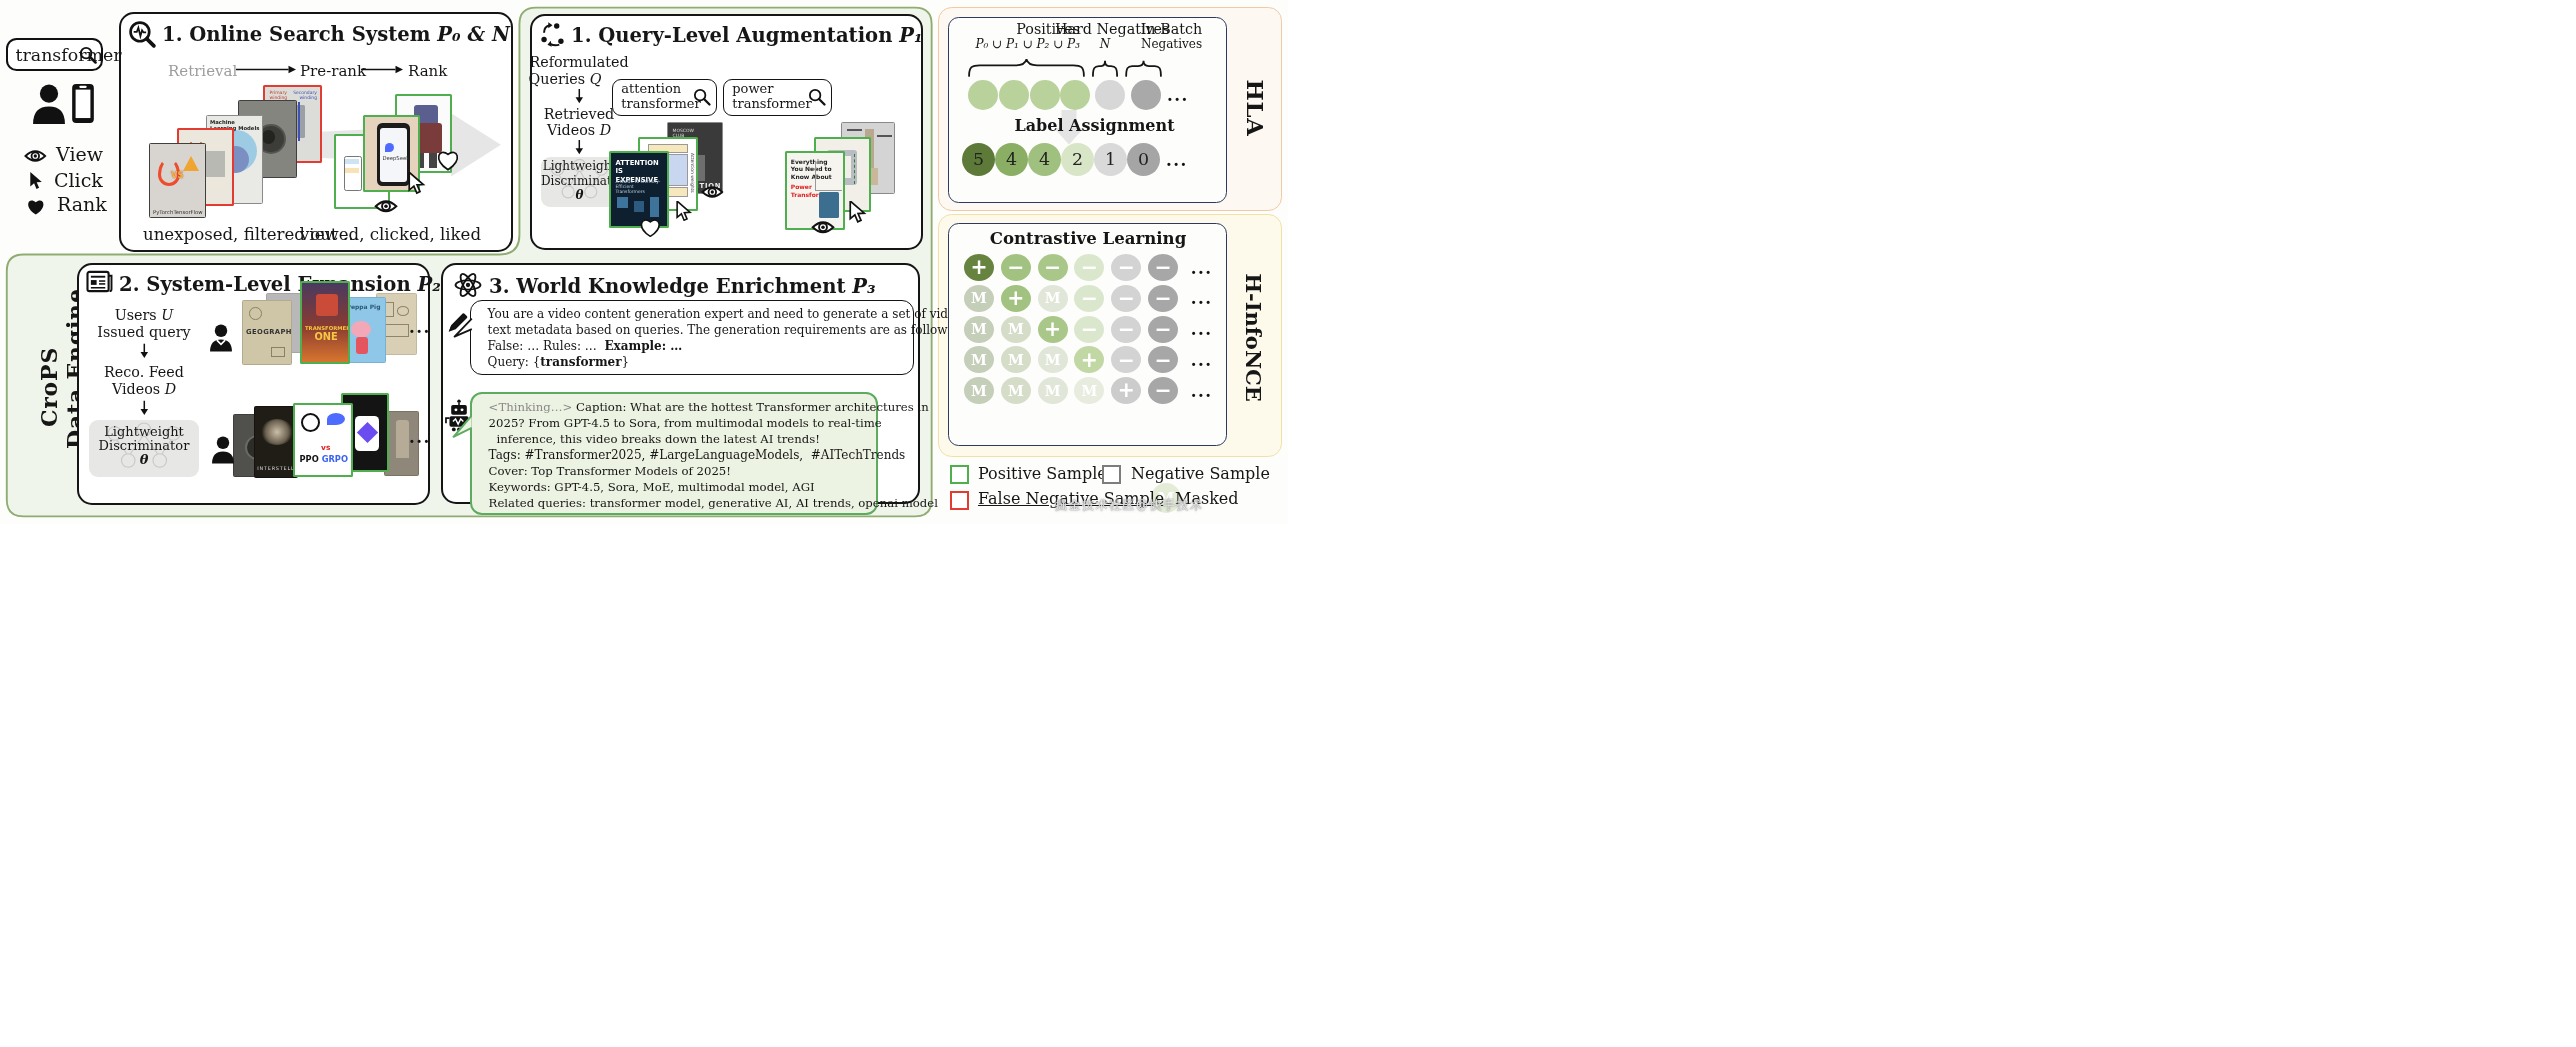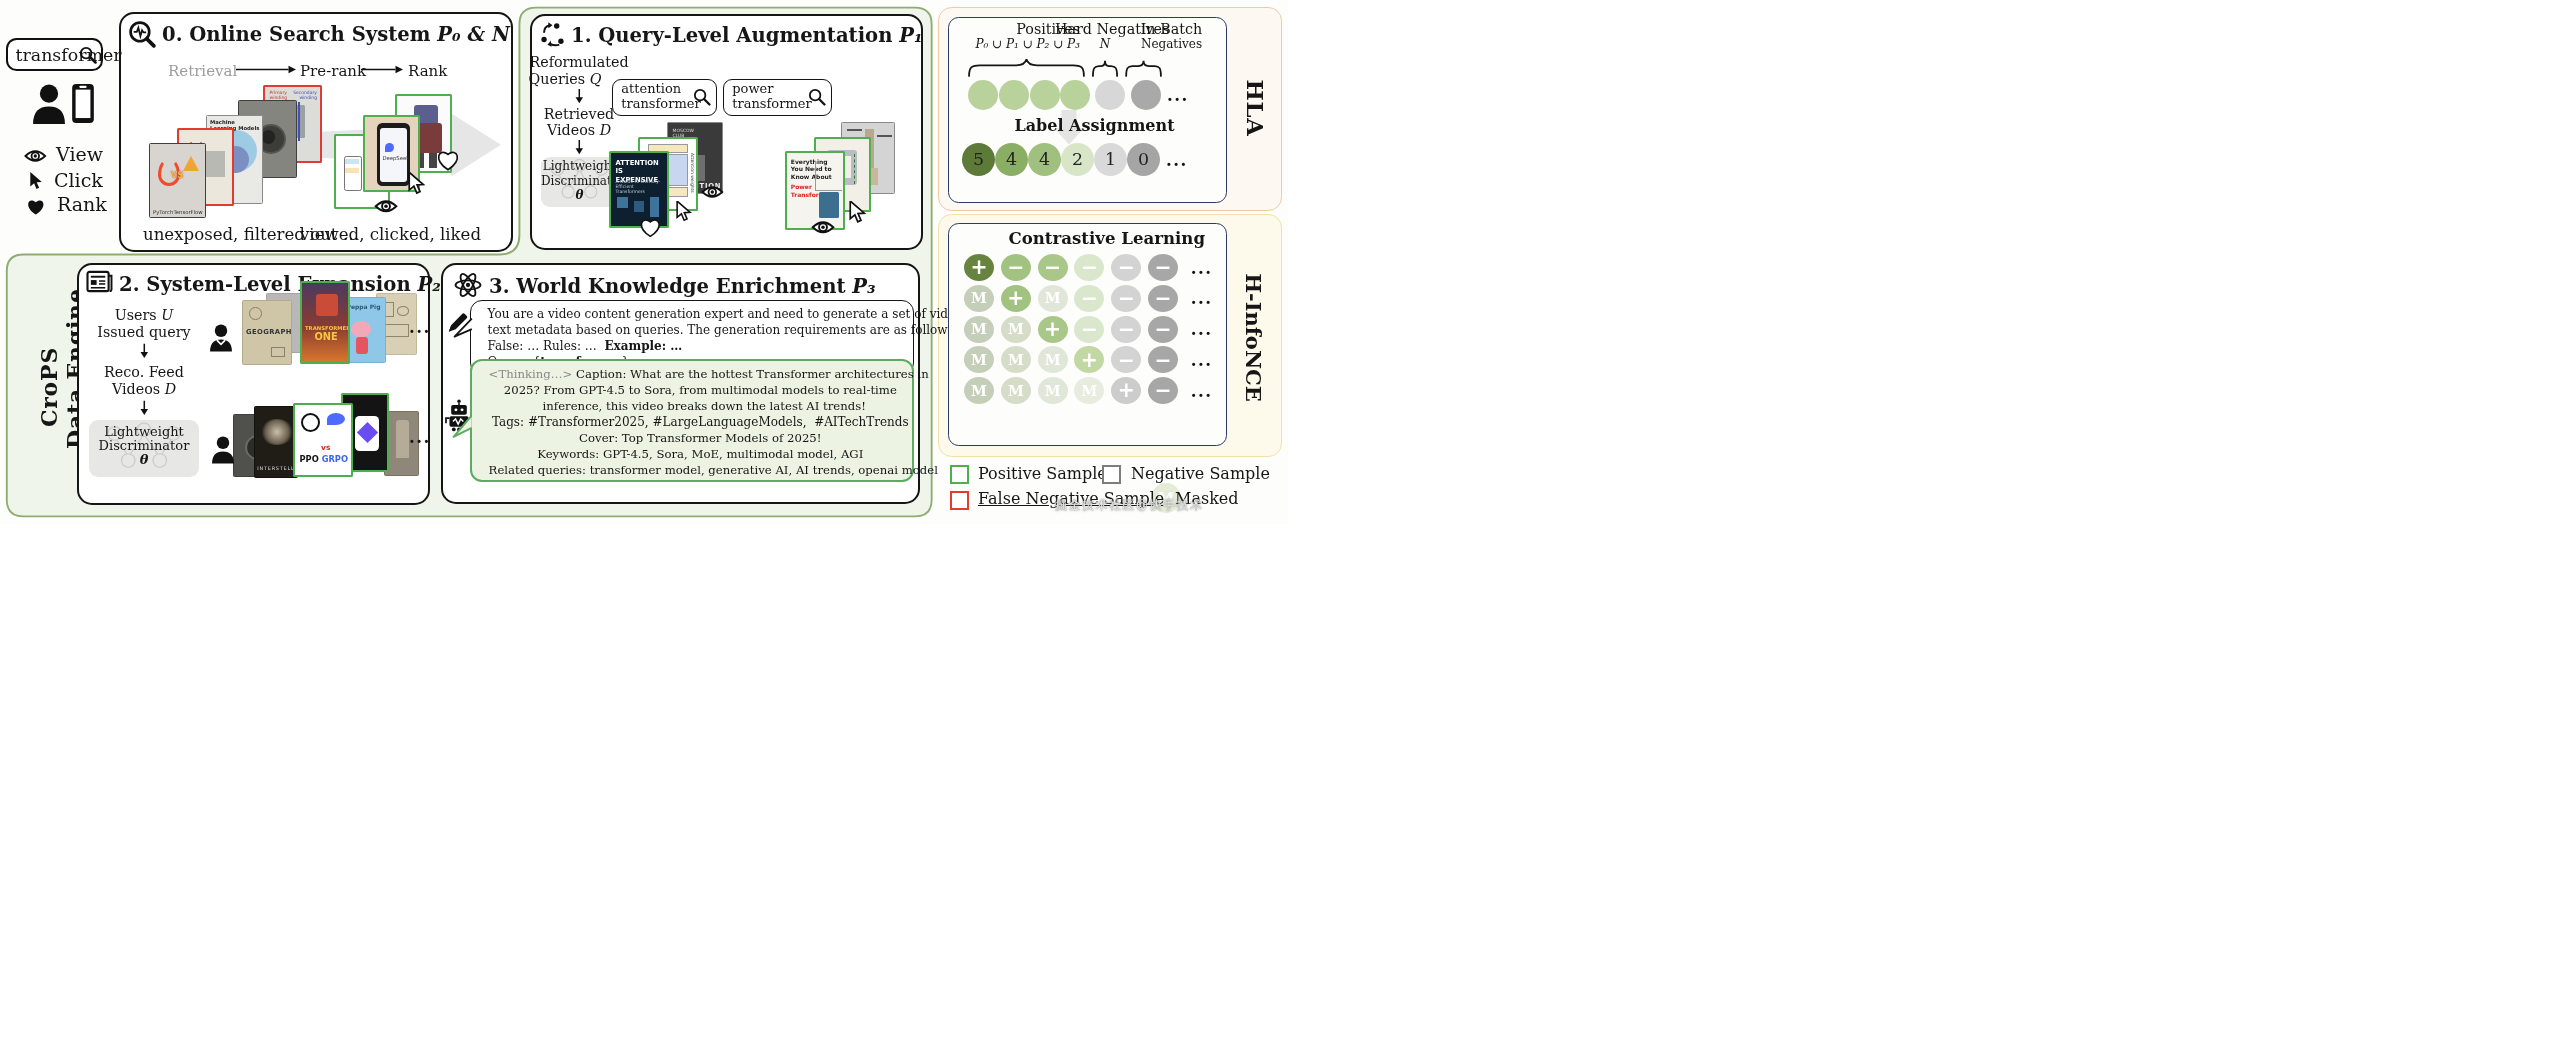--- a/index.html
+++ b/index.html
@@ -94,21 +94,21 @@
   <div class="panel" style="left:119px;top:12px;width:394px;height:240px;"></div>
   <svg class="abs" style="left:119px;top:12px;z-index:2;" width="394" height="240" viewBox="0 0 522 318">
     <polygon points="140,165 440,150 440,134 506,176 440,218 440,202 140,187" fill="#d9d9d9" opacity="0.65"></polygon>
   </svg>
   <svg class="icon" style="left:128px;top:19.6px;" width="29" height="29" viewBox="0 0 28 28">
     <circle cx="11.5" cy="11.5" r="9" fill="none" stroke="#111" stroke-width="2.6"></circle>
     <polyline points="5.5,11.5 8.5,11.5 10,7.5 12,15.5 13.6,10 15,12 17.5,12" fill="none" stroke="#111" stroke-width="1.7"></polyline>
     <line x1="18.2" y1="18.2" x2="25" y2="25" stroke="#111" stroke-width="3.6" stroke-linecap="round"></line>
   </svg>
   <div class="ptitle" style="left:162px;top:22.6px;">
-    <span>0. Online Search System </span><span class="m">P₀ &amp; N</span>
+    <span>1. Online Search System </span><span class="m">P₀ &amp; N</span>
   </div>
   <span class="stage-lbl" style="left:168px;top:62px;color:#9d9d9d;">Retrieval</span>
   <svg class="icon" style="left:236px;top:65px;" width="60" height="9" viewBox="0 0 80 12">
     <line x1="0" y1="6" x2="70" y2="6" stroke="#111" stroke-width="2.2"></line>
       <polygon points="70,1 80,6 70,11" fill="#111"></polygon>
   </svg>
   <span class="stage-lbl" style="left:300px;top:62px;">Pre-rank</span>
   <svg class="icon" style="left:361px;top:65px;" width="42" height="9" viewBox="0 0 56 12">
     <line x1="0" y1="6" x2="46" y2="6" stroke="#111" stroke-width="2.2"></line>
       <polygon points="46,1 56,6 46,11" fill="#111"></polygon>
@@ -443,21 +443,21 @@
     <rect x="8" y="7" width="18" height="11" rx="2" fill="#111"></rect>
     <circle cx="13.5" cy="12.5" r="1.7" fill="#fff"></circle>
       <circle cx="20.5" cy="12.5" r="1.7" fill="#fff"></circle>
     <rect x="6" y="20" width="22" height="12" rx="2" fill="#111"></rect>
     <polyline points="10,26 13,23 16,29 19,23 22,26" fill="none" stroke="#fff" stroke-width="1.6"></polyline>
     <path d="M6 22 H2 V28" fill="none" stroke="#111" stroke-width="2"></path>
     <circle cx="11" cy="35" r="2.2" fill="#111"></circle>
       <circle cx="17" cy="35" r="2.2" fill="#111"></circle>
       <circle cx="23" cy="35" r="2.2" fill="#111"></circle>
   </svg>
-  <div class="bubble" style="left:470px;top:359px;width:444px;height:123px;border:2px solid #5cab5f;background:#edf3e2;padding:4.5px 0 0 16.6px;text-align:center;">
+  <div class="bubble" style="left:470px;top:392px;width:408px;height:123px;border:2px solid #5cab5f;background:#edf3e2;padding:4.5px 0 0 16.6px;">
     <div class="line" style="font-size:11.7px;line-height:16px;"><span style="color:#8a8a8a;">&lt;Thinking…&gt;</span><span> Caption: What are the hottest Transformer architectures in</span></div>
     <div class="line" style="font-size:11.7px;line-height:16px;">2025? From GPT-4.5 to Sora, from multimodal models to real-time</div>
     <div class="line" style="font-size:11.7px;line-height:16px;margin-left:8px;">inference, this video breaks down the latest AI trends!</div>
     <div class="line" style="font-size:12px;line-height:16px;">Tags: #Transformer2025, #LargeLanguageModels,  #AITechTrends</div>
     <div class="line" style="font-size:11.7px;line-height:16px;">Cover: Top Transformer Models of 2025!</div>
     <div class="line" style="font-size:11.7px;line-height:16px;">Keywords: GPT-4.5, Sora, MoE, multimodal model, AGI</div>
     <div class="line" style="font-size:11.7px;line-height:16px;">Related queries: transformer model, generative AI, AI trends, openai model</div>
   </div>
   <svg class="abs" style="left:452px;top:414px;z-index:4;" width="20.4" height="26" viewBox="0 0 27 34">    
       <path d="M26 2 L2 30 L26 18" fill="#edf3e2" stroke="#5cab5f" stroke-width="2.6" stroke-linejoin="round"></path>
@@ -509,21 +509,21 @@
       <span class="hcirc d44" style="background: rgb(159, 192, 126);">4</span>
       <span class="hcirc d44" style="background: rgb(216, 229, 198);">2</span>
       <span class="hcirc d44" style="background: rgb(217, 217, 217);">1</span>
       <span class="hcirc d44" style="background: rgb(165, 165, 165);">0</span>
       <span class="ell" style="margin-left: 6px;">...</span>
     </div>
 
   <div class="abs" style="left:938px;top:214px;width:344px;height:243px;border:1.8px solid #f1e1a5;border-radius:13.6px;background:#fdfaec;box-sizing:border-box;z-index:2;"></div>
   <div class="abs" style="left:948px;top:223px;width:279px;height:223px;border:1.8px solid #2c3960;border-radius:10.6px;background:#fdfdfb;box-sizing:border-box;z-index:3;"></div>
   <div class="abs rot90" style="left:1185px;top:325px;width:136px;z-index:3;font-weight:bold;font-size:21px;text-align:center;">H-InfoNCE</div>
-  <div class="abs" style="left:971px;top:228px;width:234px;text-align:right;font-weight:bold;font-size:16.6px;z-index:4;">Contrastive Learning</div>
+  <div class="abs" style="left:971px;top:228px;width:234px;text-align:center;font-weight:bold;font-size:16.6px;z-index:4;">Contrastive Learning</div>
   <div class="abs" style="left:964px;top:254px;z-index:4;">
       <div class="mrow">
         <span class="mcell" style="background: rgb(102, 131, 63);">+</span>
         <span class="mcell" style="background: rgb(162, 194, 129);">−</span>
         <span class="mcell" style="background: rgb(169, 199, 137);">−</span>
         <span class="mcell" style="background: rgb(219, 231, 205);">−</span>
         <span class="mcell" style="background: rgb(211, 211, 211);">−</span>
         <span class="mcell" style="background: rgb(167, 167, 167);">−</span>
         <span class="ell" style="margin-left: 6px;">...</span>
       </div>

